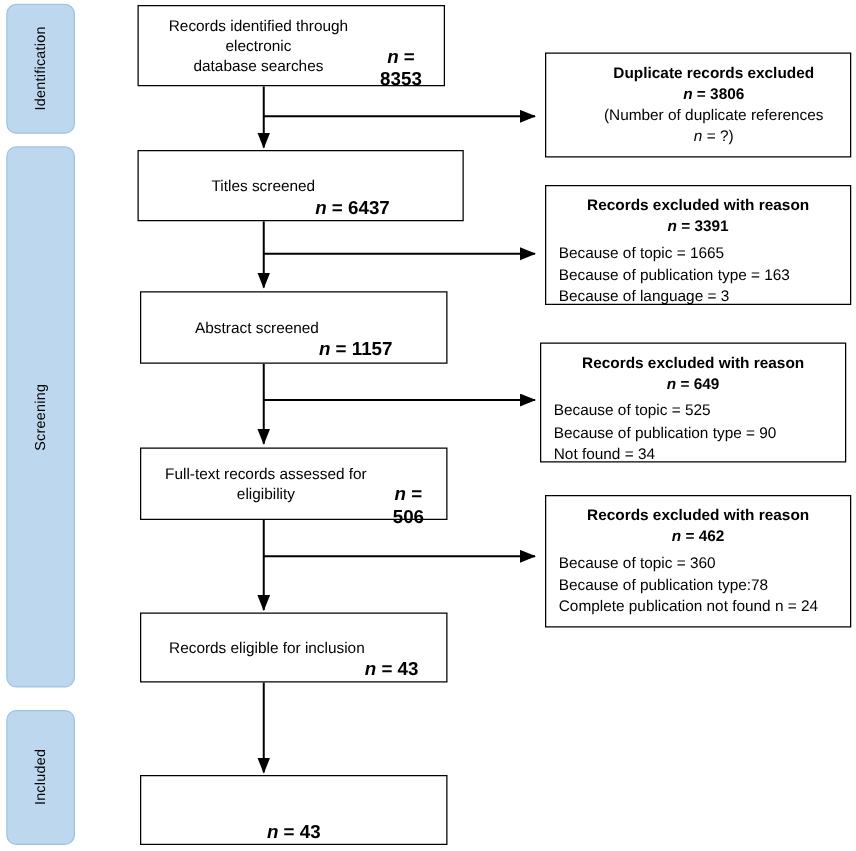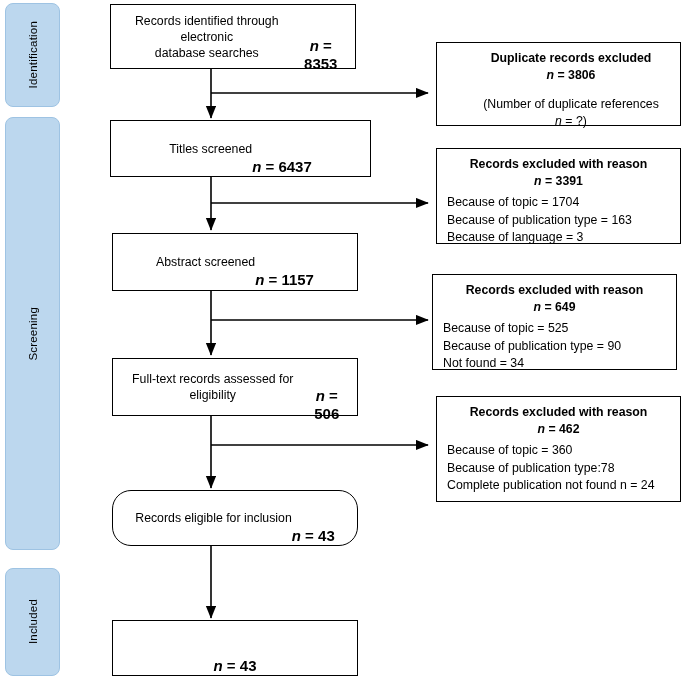--- a/index.html
+++ b/index.html
@@ -158,43 +158,43 @@
   <div class="node" style="left:112px; top:233px; width:246px; height:58px;">
     <div class="line">Abstract screened</div>
     <div class="n"><em>n</em> = <span>1157</span></div>
   </div>
 
   <div class="node" style="left:112px; top:358px; width:246px; height:58px;">
     <div class="line">Full-text records assessed for eligibility</div>
     <div class="n"><em>n</em> = <span>506</span></div>
   </div>
 
-  <div class="node" style="left:112px; top:490px; width:246px; height:56px;border-radius:19px;">
+  <div class="node" style="left:112px; top:490px; width:246px; height:56px;">
     <div class="line">Records eligible for inclusion</div>
     <div class="n"><em>n</em> = <span>43</span></div>
   </div>
 
   <div class="node" style="left:112px; top:620px; width:246px; height:56px;">
     <div class="n"><em>n</em> = <span>43</span></div>
   </div>
 
   <div class="excl" style="left:436px; top:42px; width:245px; height:84px;padding-left:35px;">
     <div class="title">Duplicate records excluded</div>
     <div class="n"><em>n</em> = <span>3806</span></div>
-    <div class="sub" style="margin-top:12px;">
+    <div class="sub" style="margin-top:0;">
       <span>(Number of duplicate references</span><br>
       <em>n</em> <span>= ?)</span>
     </div>
   </div>
 
   <div class="excl" style="left:436px; top:148px; width:245px; height:96px;">
     <div class="title">Records excluded with reason</div>
     <div class="n"><em>n</em> = <span>3391</span></div>
     <div class="details">
-      <div class="detail">Because of topic = 1704</div>
+      <div class="detail">Because of topic = 1665</div>
       <div class="detail">Because of publication type = 163</div>
       <div class="detail">Because of language = 3</div>
     </div>
   </div>
 
   <div class="excl" style="left:432px; top:274px; width:245px; height:96px;">
     <div class="title">Records excluded with reason</div>
     <div class="n"><em>n</em> = <span>649</span></div>
     <div class="details">
       <div class="detail">Because of topic = 525</div>

